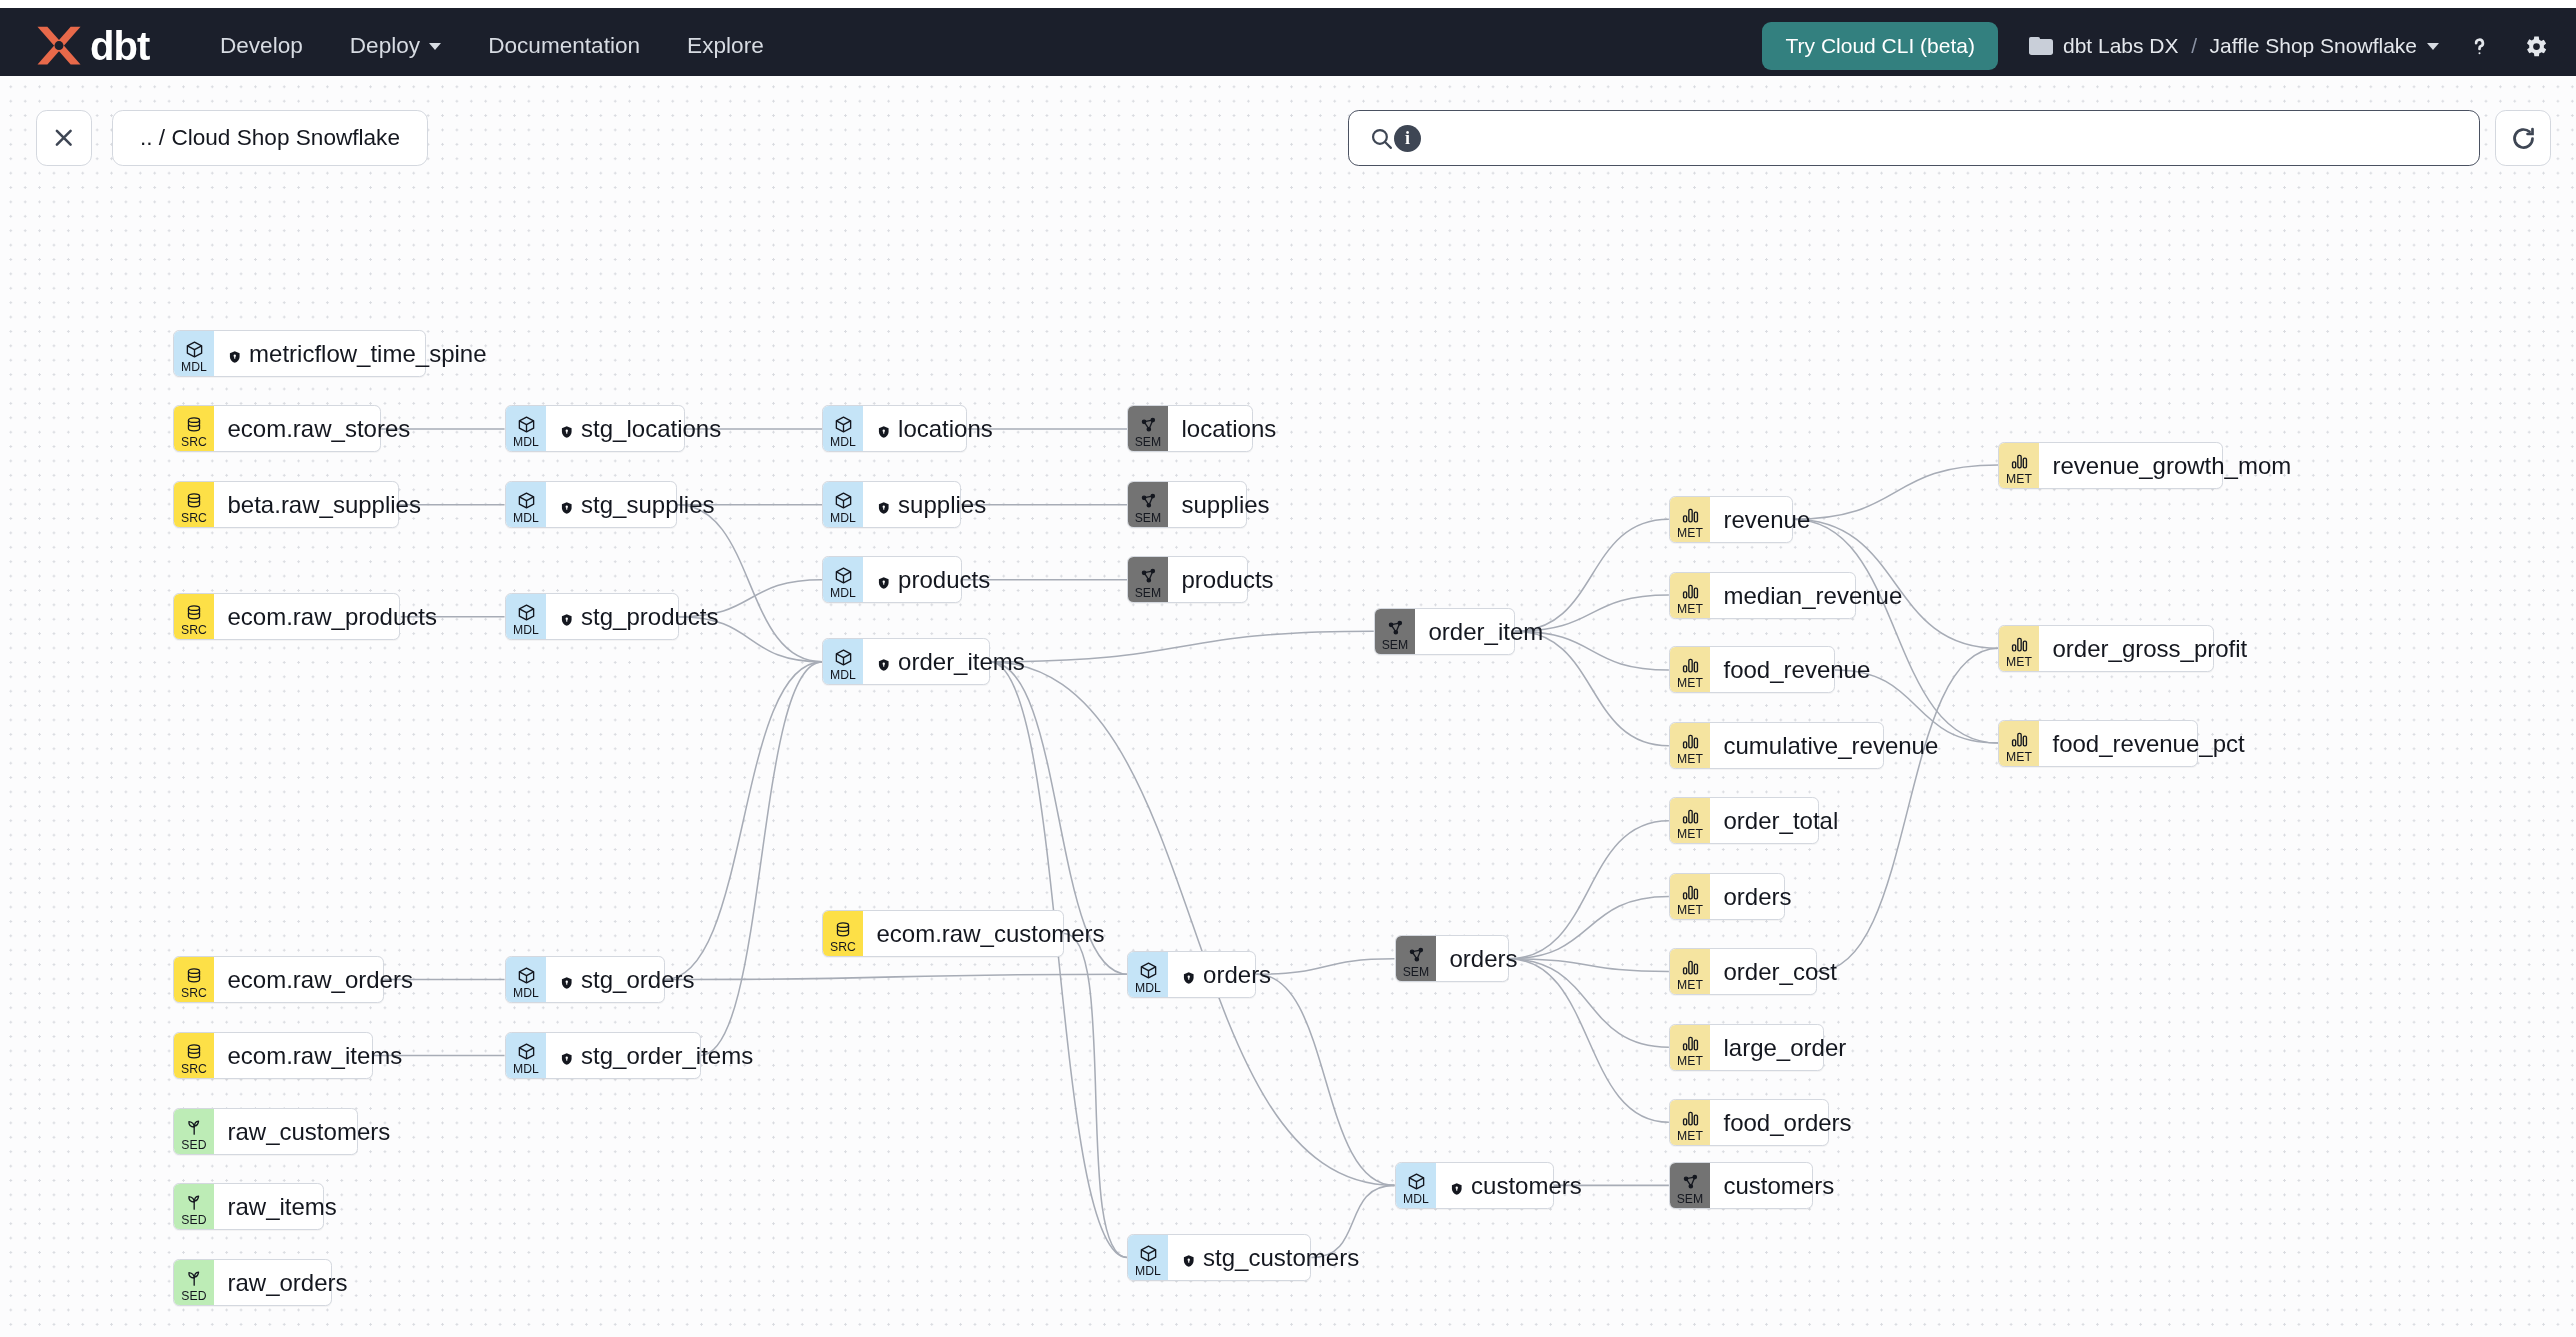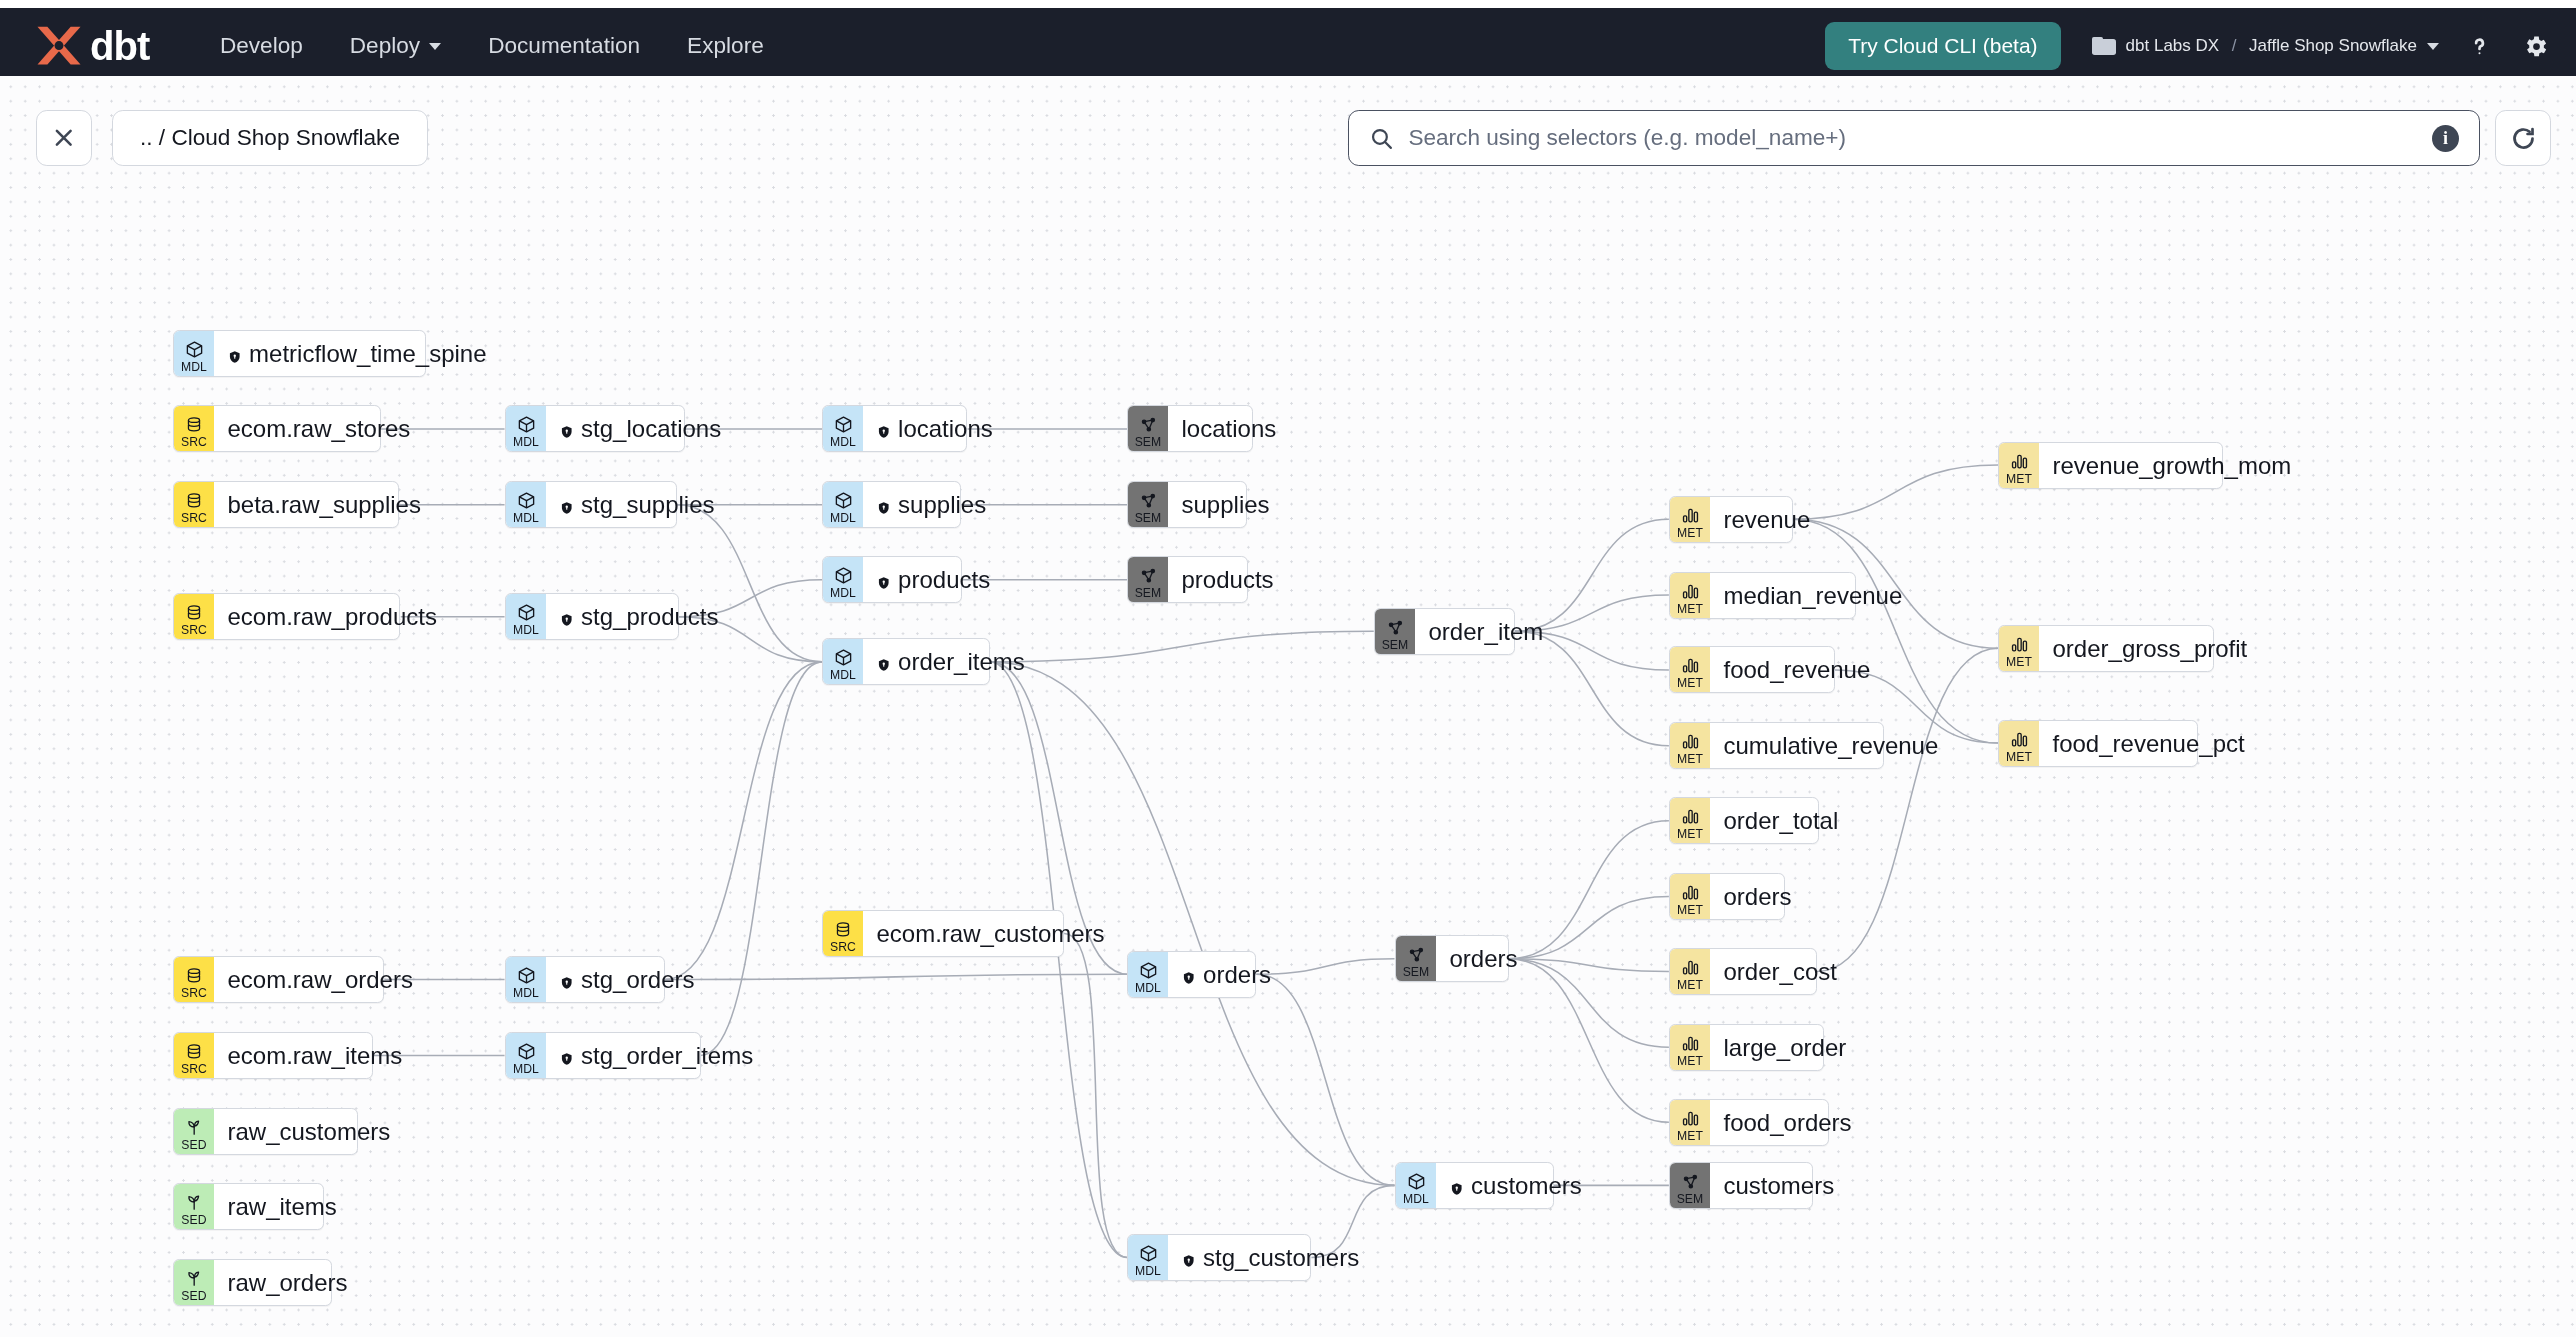--- a/index.html
+++ b/index.html
@@ -38,21 +38,21 @@
     margin-left: auto; display: flex; align-items: center;
     gap: 0; margin-right: 25px;
   }
   #cloud-cli-btn {
     background: #33807F; color: #ffffff; font-size: 21px;
     padding: 11.7px 23.5px; border-radius: 9px; border: none;
     cursor: pointer; font-family: inherit; white-space: nowrap;
   }
   .breadcrumb-nav {
     display: flex; align-items: center; gap: 0;
-    margin-left: 31px; color: #E4E7EC; font-size: 17px;
+    margin-left: 31px; color: #E4E7EC; font-size: 21px;
   }
   .folder-ico { width: 23.5px; height: 19px; margin-right: 10px; position: relative; }
   .folder-ico::before {
     content:""; position:absolute; left:0; top:2.7px; width:23.5px; height:16.2px;
     background:#C9CFD9; border-radius:2.7px;
   }
   .folder-ico::after {
     content:""; position:absolute; left:0; top:0px; width:10.8px; height:5.4px;
     background:#C9CFD9; border-radius:1.8px 1.8px 0 0;
   }
@@ -980,21 +980,20 @@
 
 <div id="breadcrumb-chip">.. / Cloud Shop Snowflake</div>
 
 <div id="search-bar">
   <span class="s-ico">
     <svg viewBox="0 0 24 24" width="25" height="25" fill="none" stroke="#3E4654" stroke-width="2.1" stroke-linecap="round">
         <circle cx="10.5" cy="10.5" r="6.6"></circle>
         <path d="M15.4 15.4 L21 21"></path>
       </svg>
   </span>
-  <input id="search-input" type="text" placeholder="Search using selectors (e.g. model_name+)" style="">
   <span id="search-info-icon">i</span>
 </div>
 
 <div id="refresh-btn">
   <svg viewBox="0 0 24 24" fill="none" stroke="#3E4654" stroke-width="2.4" stroke-linecap="round">
     <path d="M20 12a8 8 0 1 1-2.6-5.9"></path>
       <path d="M20 3.6 V8 H15.6"></path>
   </svg>
 </div>
 

